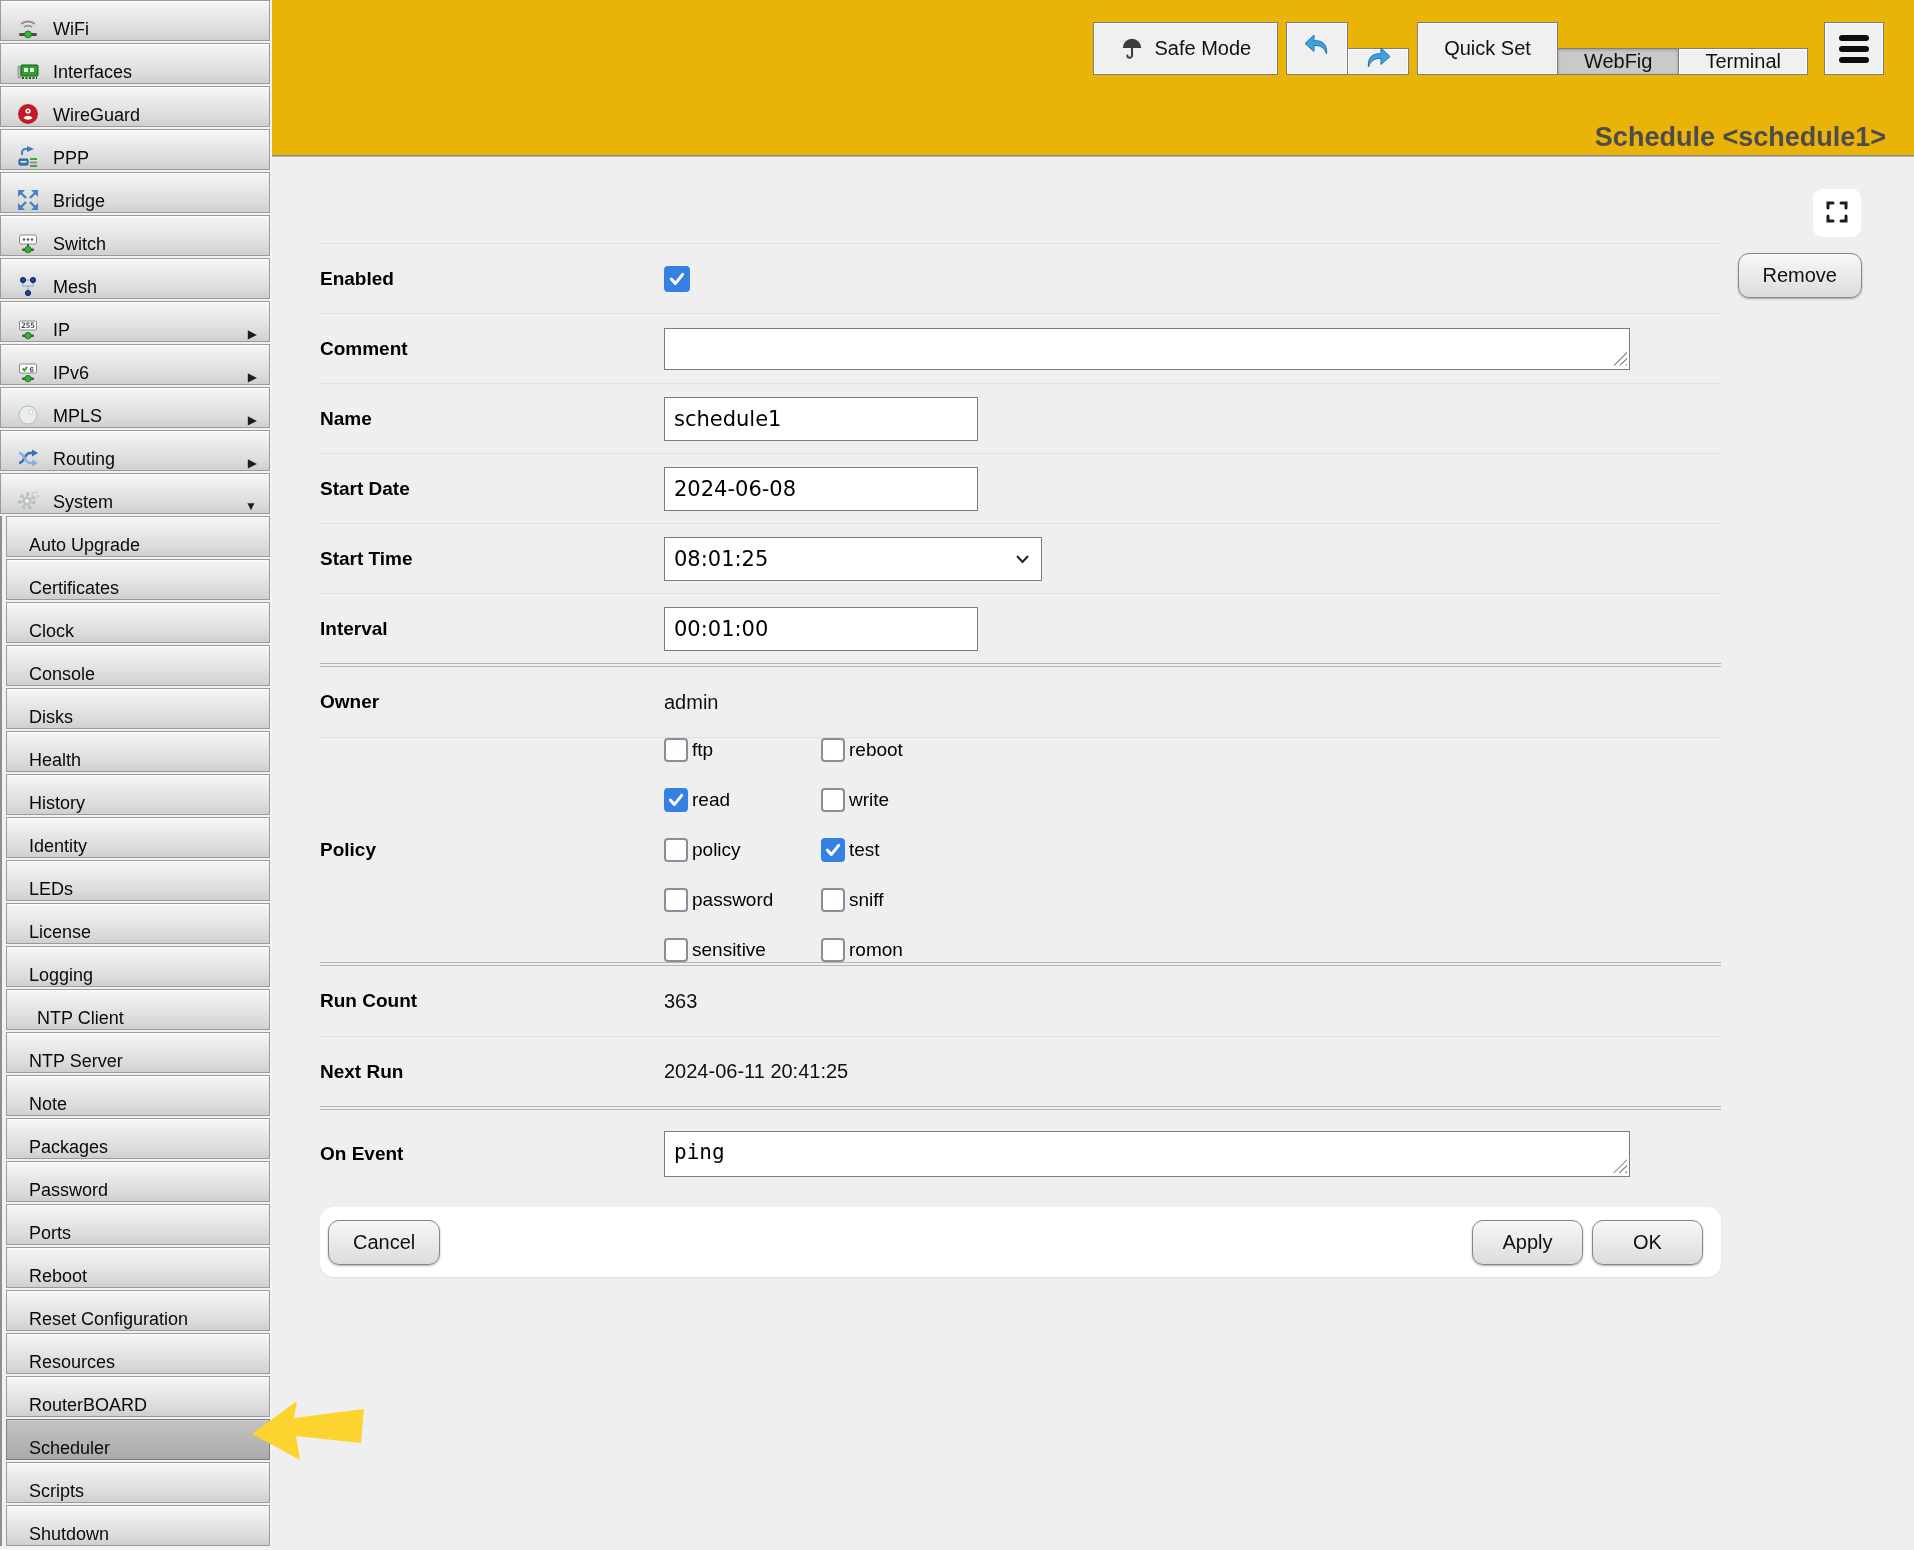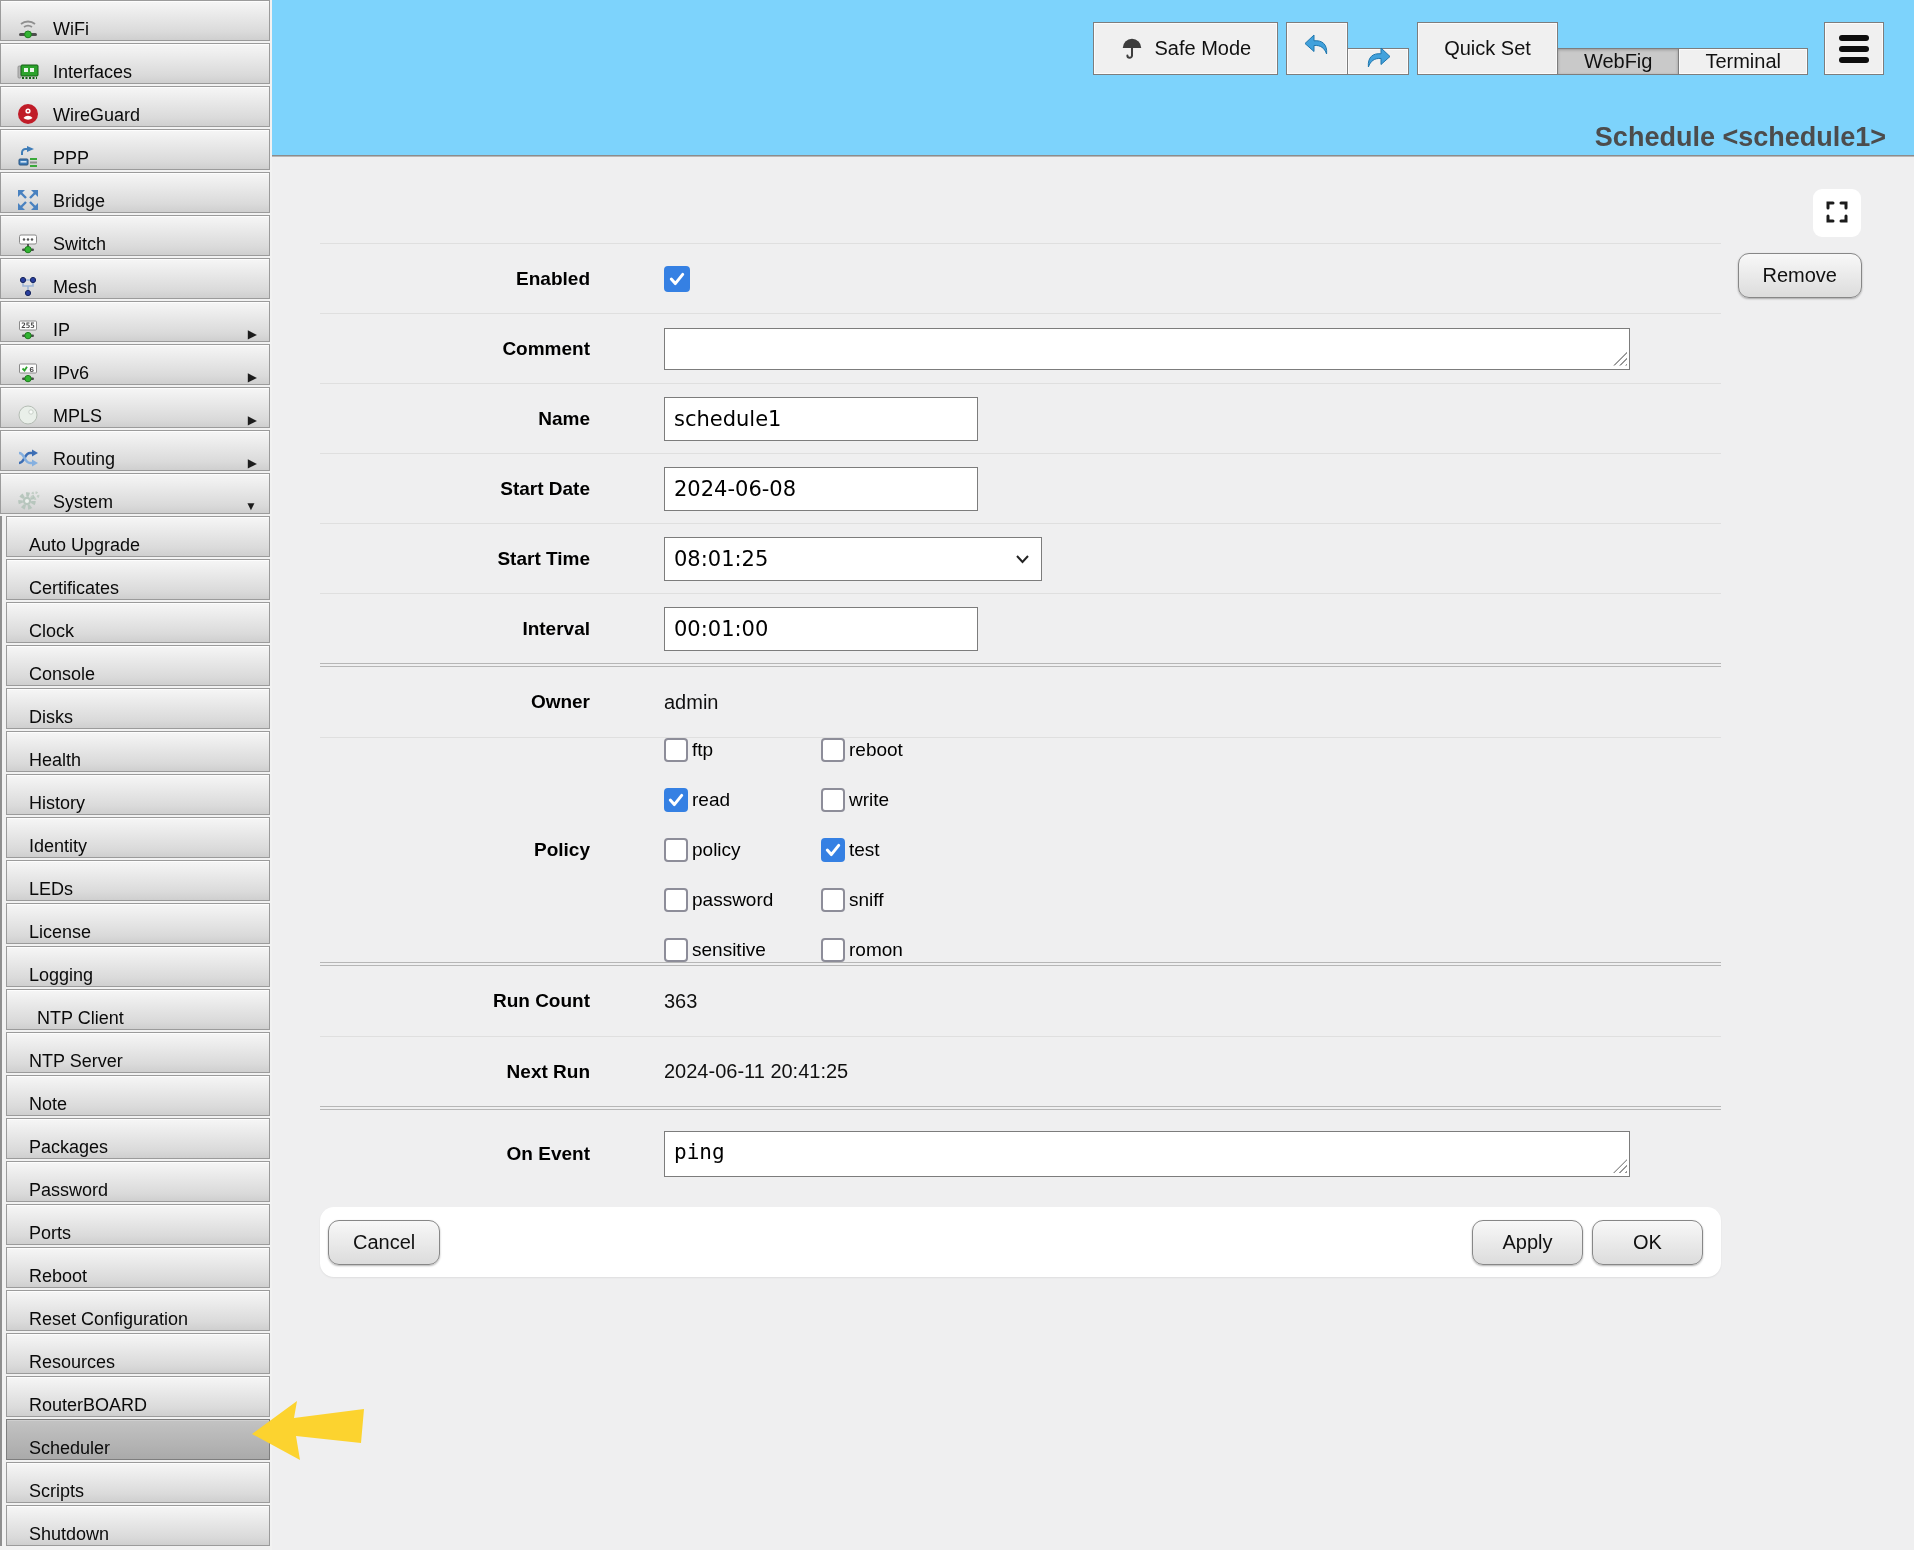--- a/index.html
+++ b/index.html
@@ -4,21 +4,21 @@
 <style>
   html,body{margin:0;padding:0;}
   body{
     width:1914px;height:1550px;overflow:hidden;
     font-family:"Liberation Sans",sans-serif;
     background:#b7b7b7;
   }
   #app{position:relative;width:1914px;height:1550px;}
 
   
-  .header{position:absolute;left:0;top:0;width:1914px;height:156px;background:#7dd3fc;border-bottom:1px solid #8c8c8c;box-sizing:border-box;}
+  .header{position:absolute;left:0;top:0;width:1914px;height:156px;background:#eab308;border-bottom:1px solid #8c8c8c;box-sizing:border-box;}
   .toolbar{position:absolute;top:22px;right:30px;display:flex;align-items:stretch;height:53px;}
   .tbtn{
     display:flex;align-items:center;justify-content:center;
     background:#f0f0f0;border:1px solid #7d7d7d;box-shadow:inset 0 0 0 1px #fbfbfb;
     font-size:20px;color:#111;padding:0 26px;cursor:pointer;box-sizing:border-box;
     font-family:"Liberation Sans",sans-serif;
   }
   .tbtn.icon-only{padding:0 14px;}
   .tbtn.active{background:#c9c9c9;box-shadow:inset 0 1px 3px rgba(0,0,0,.25);}
   .tgap{width:8px;}
@@ -57,21 +57,21 @@
     box-shadow:0 1px 2px rgba(0,0,0,.3);cursor:pointer;
     font-family:"Liberation Sans",sans-serif;
   }
   .remove-btn{position:absolute;top:96px;right:52px;min-width:112px;}
 
   
   .form{position:absolute;left:48px;top:86px;width:1401px;}
   .frow{display:flex;align-items:center;min-height:70px;border-top:1px solid #dfdfdf;box-sizing:border-box;}
   .frow.no-top{border-top:none;}
   .dsep{height:4px;border-top:1px solid #b6b6b6;border-bottom:1px solid #b6b6b6;box-sizing:border-box;}
-  .lbl{width:270px;flex:none;text-align:right;font-weight:bold;font-size:19px;color:#000;}
+  .lbl{width:270px;flex:none;font-weight:bold;font-size:19px;color:#000;}
   .ctl{margin-left:74px;display:flex;align-items:center;position:relative;}
   .val{font-size:20px;color:#101010;}
 
   .txt{
     height:44px;background:#fff;border:1px solid #7c7c7c;box-sizing:border-box;
     font-size:21px;font-family:"DejaVu Sans",sans-serif;color:#000;padding:0 9px;
   }
   .w-std{width:314px;}
   .ta-wrap{position:relative;display:flex;}
   textarea.txt{width:966px;height:42px;resize:none;padding:8px 9px;line-height:24px;overflow:hidden;}

